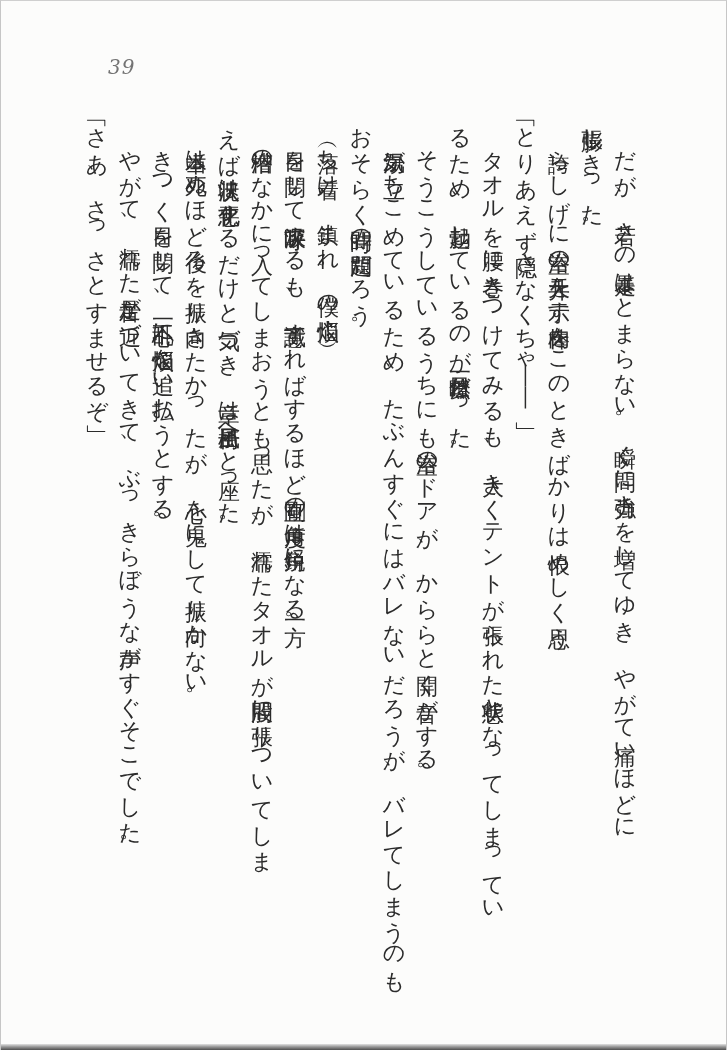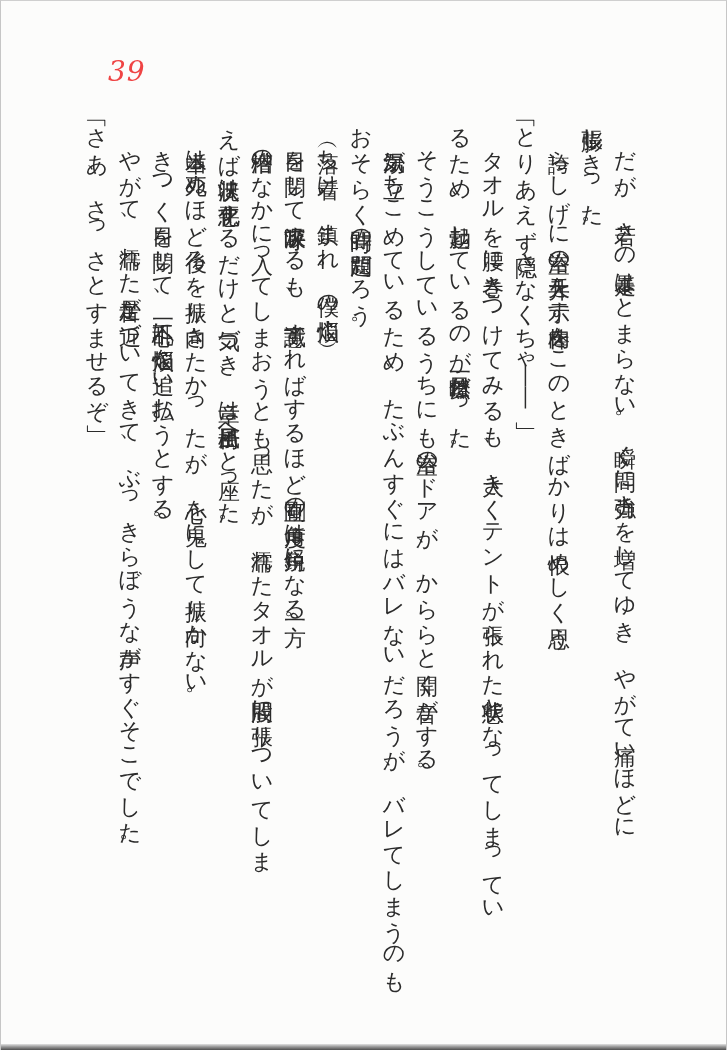--- a/index.html
+++ b/index.html
@@ -17,24 +17,24 @@
     font-family: "DejaVu Serif", "Liberation Serif", serif;
     box-sizing: border-box;
     border-top: 1px solid #cfcfcf;
     border-left: 1px solid #c6c6c6;
     border-right: 1px solid #c6c6c6;
   }
   .page-number {
     position: absolute;
     left: 107px;
     top: 54px;
-    font-size: 28px;
+    font-size: 20px;
     font-style: italic;
     letter-spacing: 1px;
-    color: #ef4444;
+    color: #737373;
   }
   .text-block {
     position: absolute;
     top: 112px;
     right: 84px;
     height: 848px;
     writing-mode: vertical-rl;
     text-orientation: mixed;
     font-size: 22px;
     line-height: 33px;

